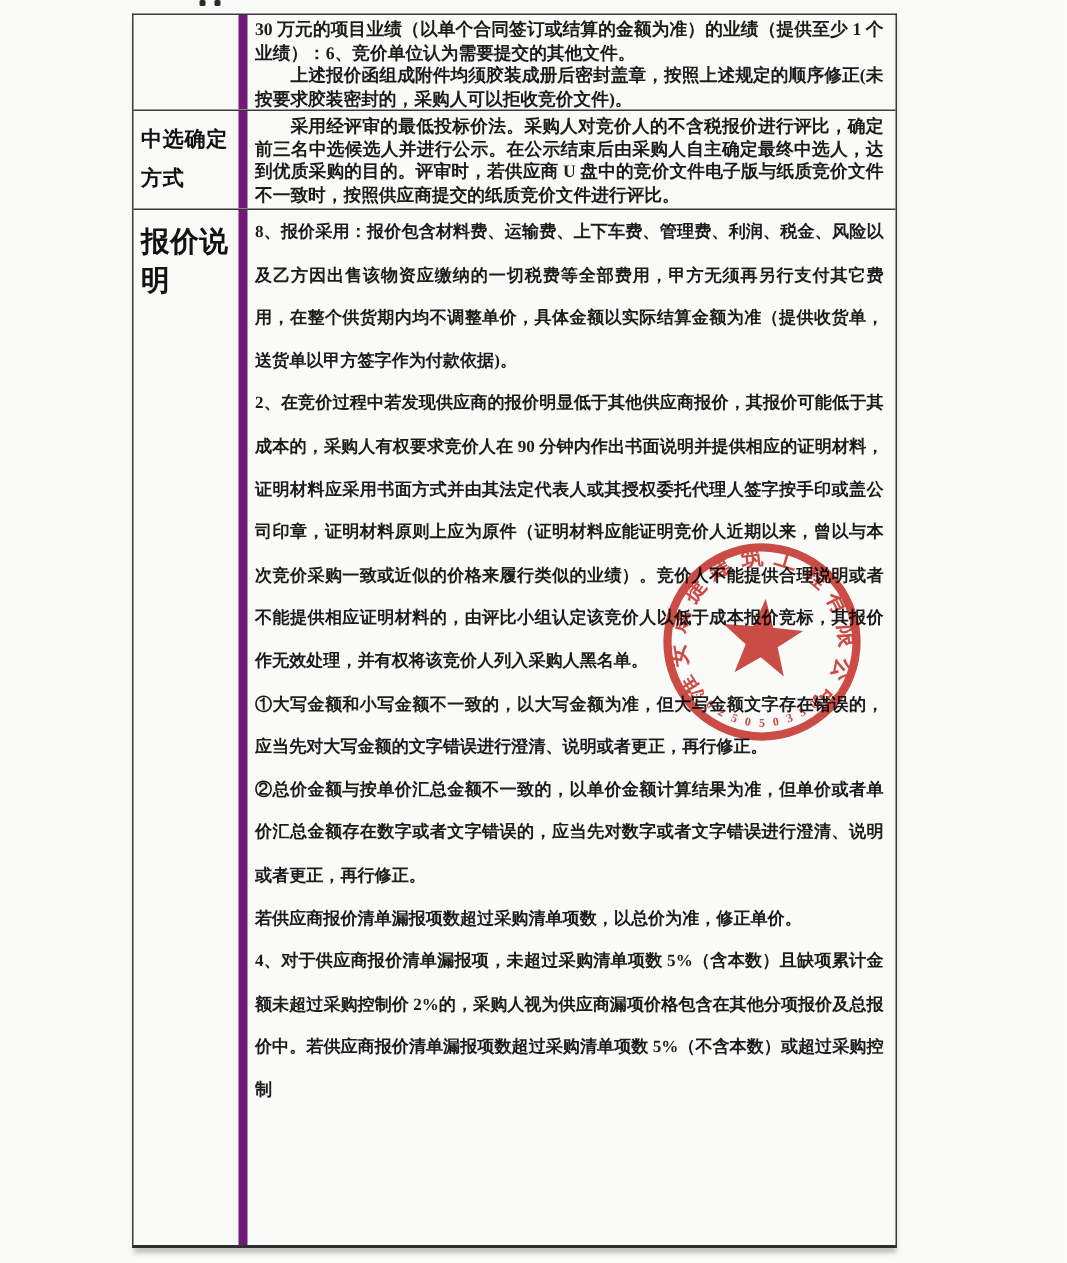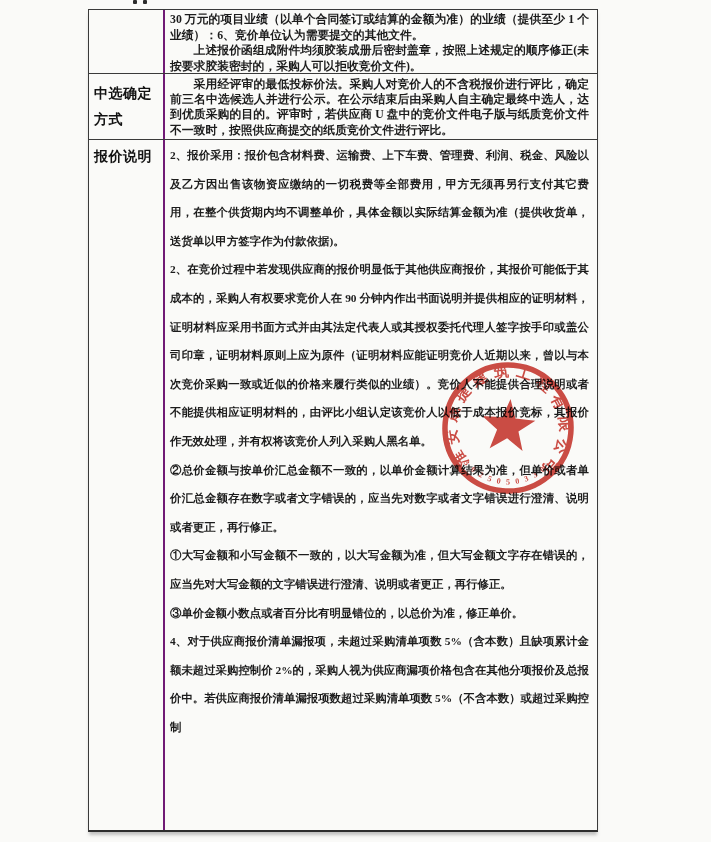--- a/index.html
+++ b/index.html
@@ -24,30 +24,30 @@
     display:flex;flex-direction:column;
     color:#1a1a1a;
   }
   .row{display:flex;box-sizing:border-box;border-bottom:1px solid #3a3a3a;overflow:hidden;}
   .row1{height:64px;}
   .row2{height:66px;}
   .row3{flex:1;border-bottom:none;}
 
   .label-cell{
     width:76px;flex:none;box-sizing:border-box;
-    border-right:2px solid #701a75;
+    border-right:6px solid #701a75;
     padding-left:5px;
     font-weight:700;color:#121212;
   }
   .row2 .label-cell{
     display:flex;align-items:center;
     font-size:14px;line-height:26px;letter-spacing:.5px;
   }
   .row3 .label-cell{
-    padding-top:8px;font-size:14px;letter-spacing:.5px;
+    padding-top:8px;font-size:19px;letter-spacing:.5px;
   }
 
   .content-cell{
     flex:1;box-sizing:border-box;overflow:hidden;
     padding:2px 8px 0 5px;
     font-weight:600;color:#1c1c1c;
     text-align:justify;text-justify:inter-ideograph;
   }
   .row1 .content-cell{font-size:11.8px;line-height:15.7px;}
   .row2 .content-cell{font-size:11.8px;line-height:15.4px;padding-top:2.5px;}
@@ -84,25 +84,25 @@
     <div class="row row2">
       <div class="label-cell">中选确定方式</div>
       <div class="content-cell">
           <div class="para indent">采用经评审的最低投标价法。采购人对竞价人的不含税报价进行评比，确定前三名中选候选人并进行公示。在公示结束后由采购人自主确定最终中选人，达到优质采购的目的。评审时，若供应商 U 盘中的竞价文件电子版与纸质竞价文件不一致时，按照供应商提交的纸质竞价文件进行评比。</div>
         </div>
     </div>
 
     <div class="row row3">
       <div class="label-cell">报价说明</div>
       <div class="content-cell">
-          <div class="para">2、报价采用：报价包含材料费、运输费、上下车费、管理费、利润、税金、风险以及乙方因出售该物资应缴纳的一切税费等全部费用，甲方无须再另行支付其它费用，在整个供货期内均不调整单价，具体金额以实际结算金额为准（提供收货单，送货单以甲方签字作为付款依据)。</div>
+          <div class="para">8、报价采用：报价包含材料费、运输费、上下车费、管理费、利润、税金、风险以及乙方因出售该物资应缴纳的一切税费等全部费用，甲方无须再另行支付其它费用，在整个供货期内均不调整单价，具体金额以实际结算金额为准（提供收货单，送货单以甲方签字作为付款依据)。</div>
           <div class="para">2、在竞价过程中若发现供应商的报价明显低于其他供应商报价，其报价可能低于其成本的，采购人有权要求竞价人在 90 分钟内作出书面说明并提供相应的证明材料，证明材料应采用书面方式并由其法定代表人或其授权委托代理人签字按手印或盖公司印章，证明材料原则上应为原件（证明材料应能证明竞价人近期以来，曾以与本次竞价采购一致或近似的价格来履行类似的业绩）。竞价人不能提供合理说明或者不能提供相应证明材料的，由评比小组认定该竞价人以低于成本报价竞标，其报价作无效处理，并有权将该竞价人列入采购人黑名单。</div>
+          <div class="para">①大写金额和小写金额不一致的，以大写金额为准，但大写金额文字存在错误的，应当先对大写金额的文字错误进行澄清、说明或者更正，再行修正。</div>
           <div class="para">②总价金额与按单价汇总金额不一致的，以单价金额计算结果为准，但单价或者单价汇总金额存在数字或者文字错误的，应当先对数字或者文字错误进行澄清、说明或者更正，再行修正。</div>
-          <div class="para">①大写金额和小写金额不一致的，以大写金额为准，但大写金额文字存在错误的，应当先对大写金额的文字错误进行澄清、说明或者更正，再行修正。</div>
-          <div class="para">③单价金额小数点或者百分比有明显错位的，以总价为准，修正单价。</div>
+          <div class="para">若供应商报价清单漏报项数超过采购清单项数，以总价为准，修正单价。</div>
           <div class="para">4、对于供应商报价清单漏报项，未超过采购清单项数 5%（含本数）且缺项累计金额未超过采购控制价 2%的，采购人视为供应商漏项价格包含在其他分项报价及总报价中。若供应商报价清单漏报项数超过采购清单项数 5%（不含本数）或超过采购控制</div>
         </div>
     </div>
 
   </div>
 
   <svg class="seal" viewBox="0 0 140 140" aria-hidden="true">
     <defs>
       <path id="sealTopArc" d="M 30.2,103.4 A 52,52 0 1 1 109.8,103.4" fill="none"></path>
       <path id="sealBottomArc" d="M 22.6,100.8 A 56.5,56.5 0 0 0 117.4,100.8" fill="none"></path>

